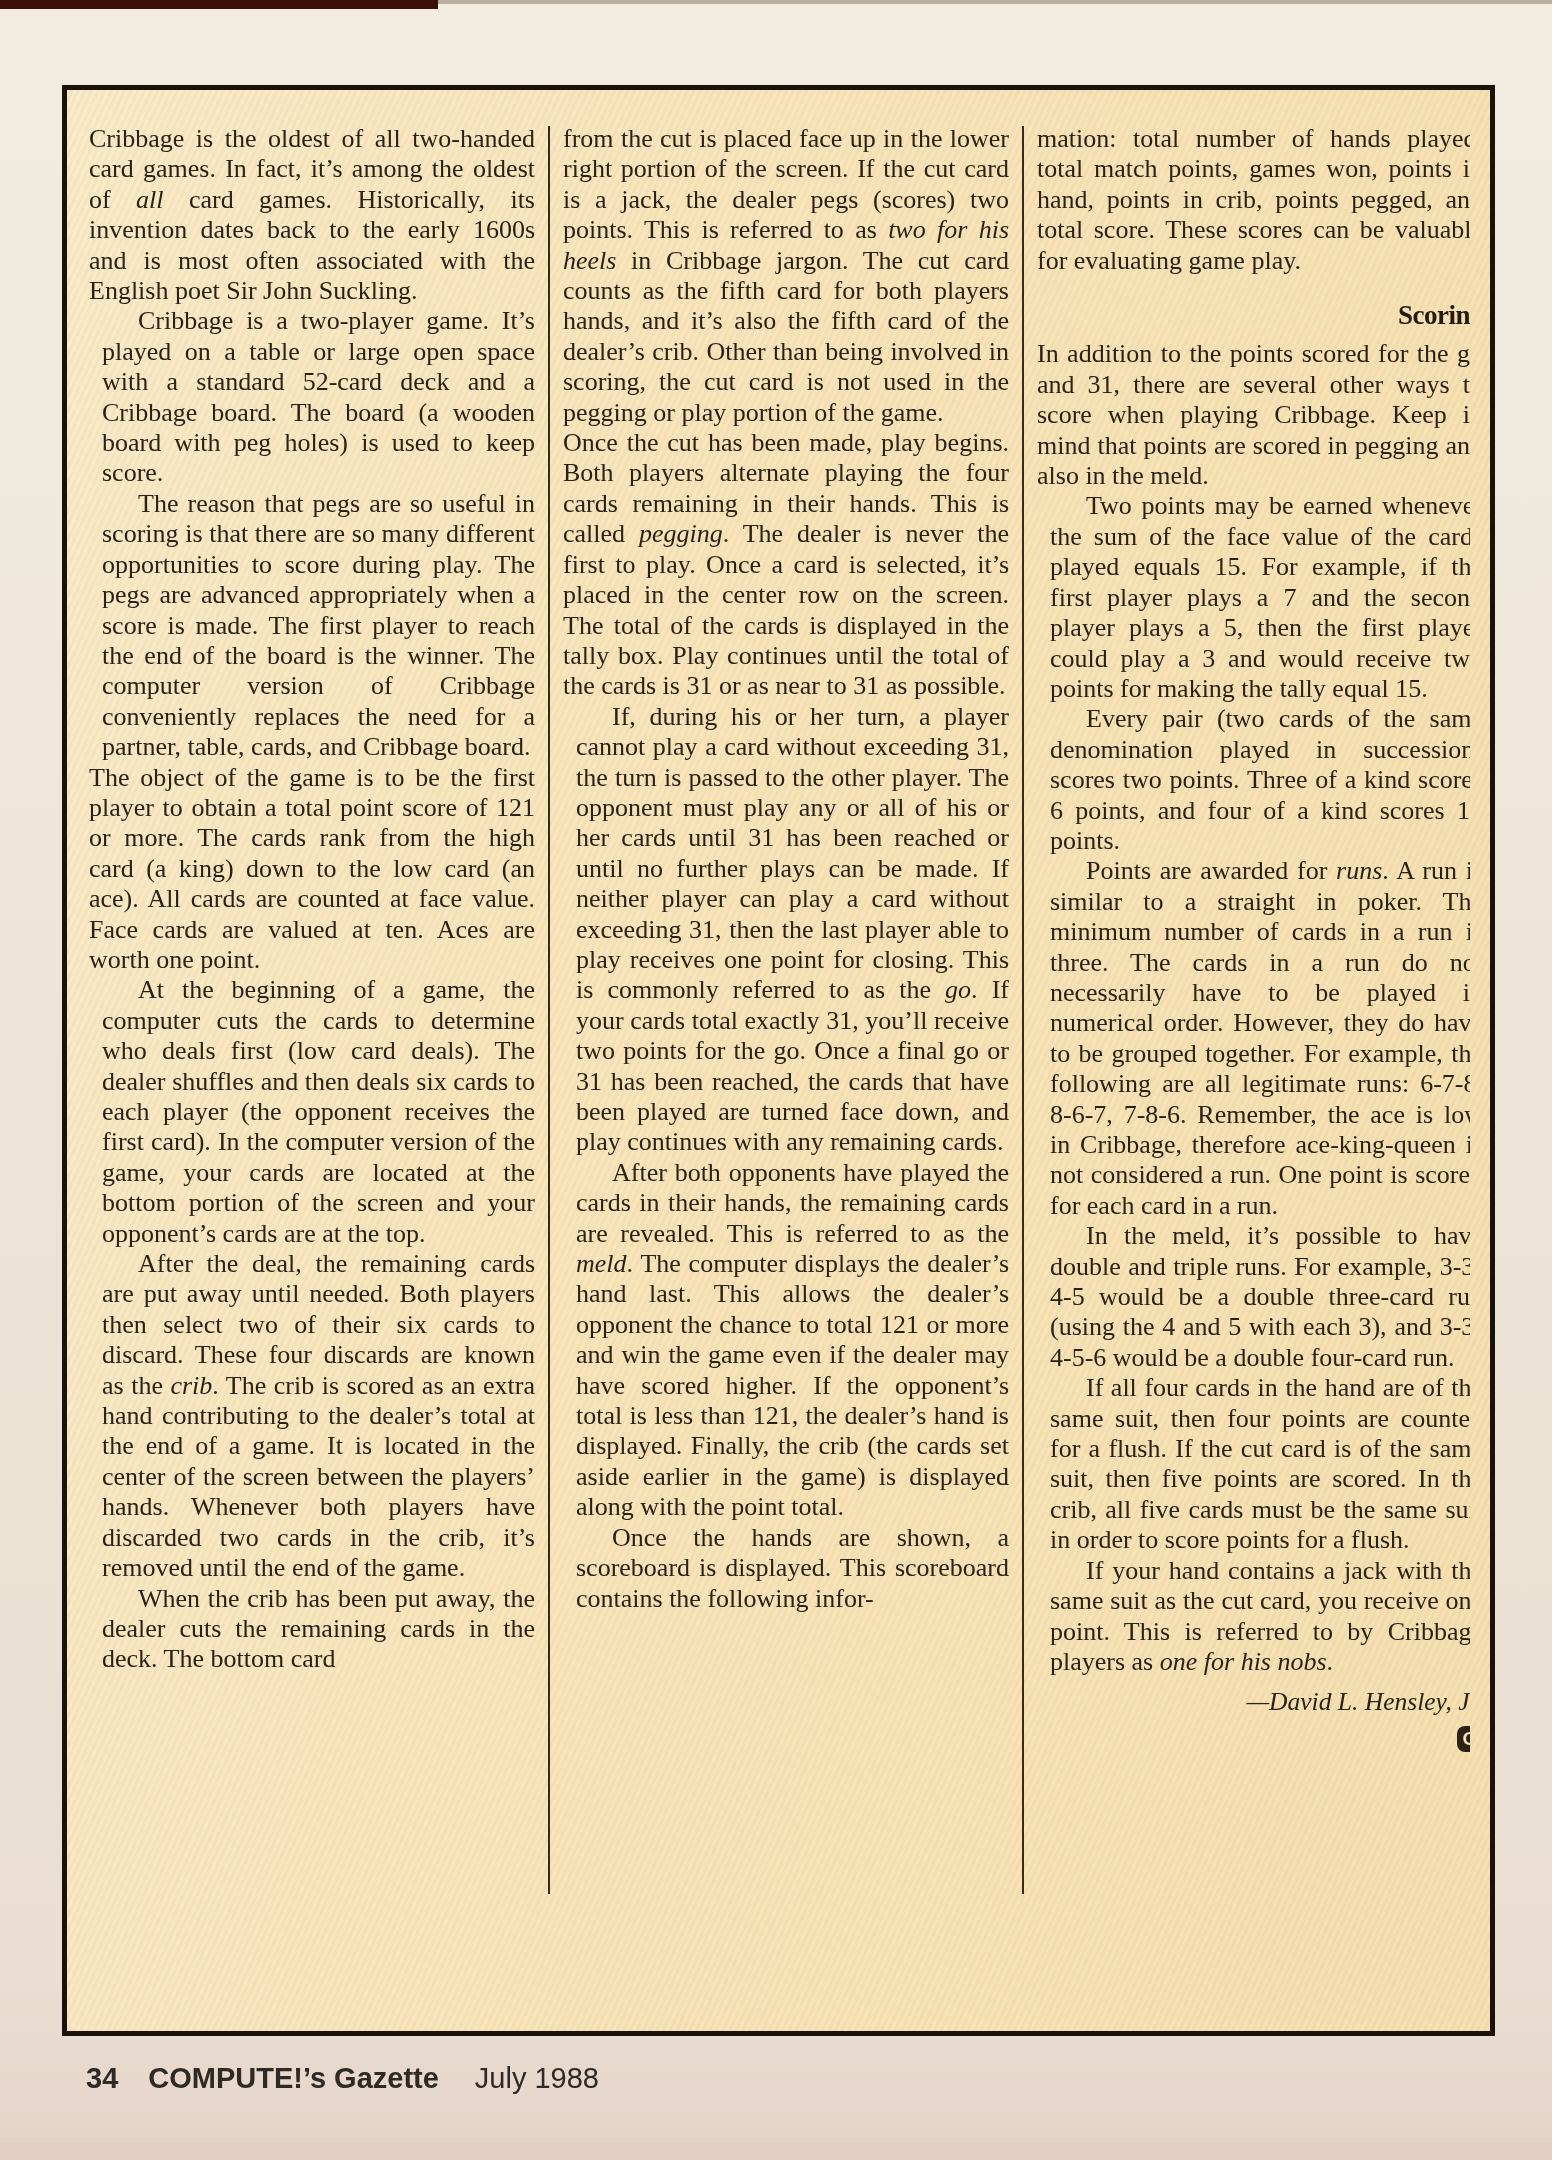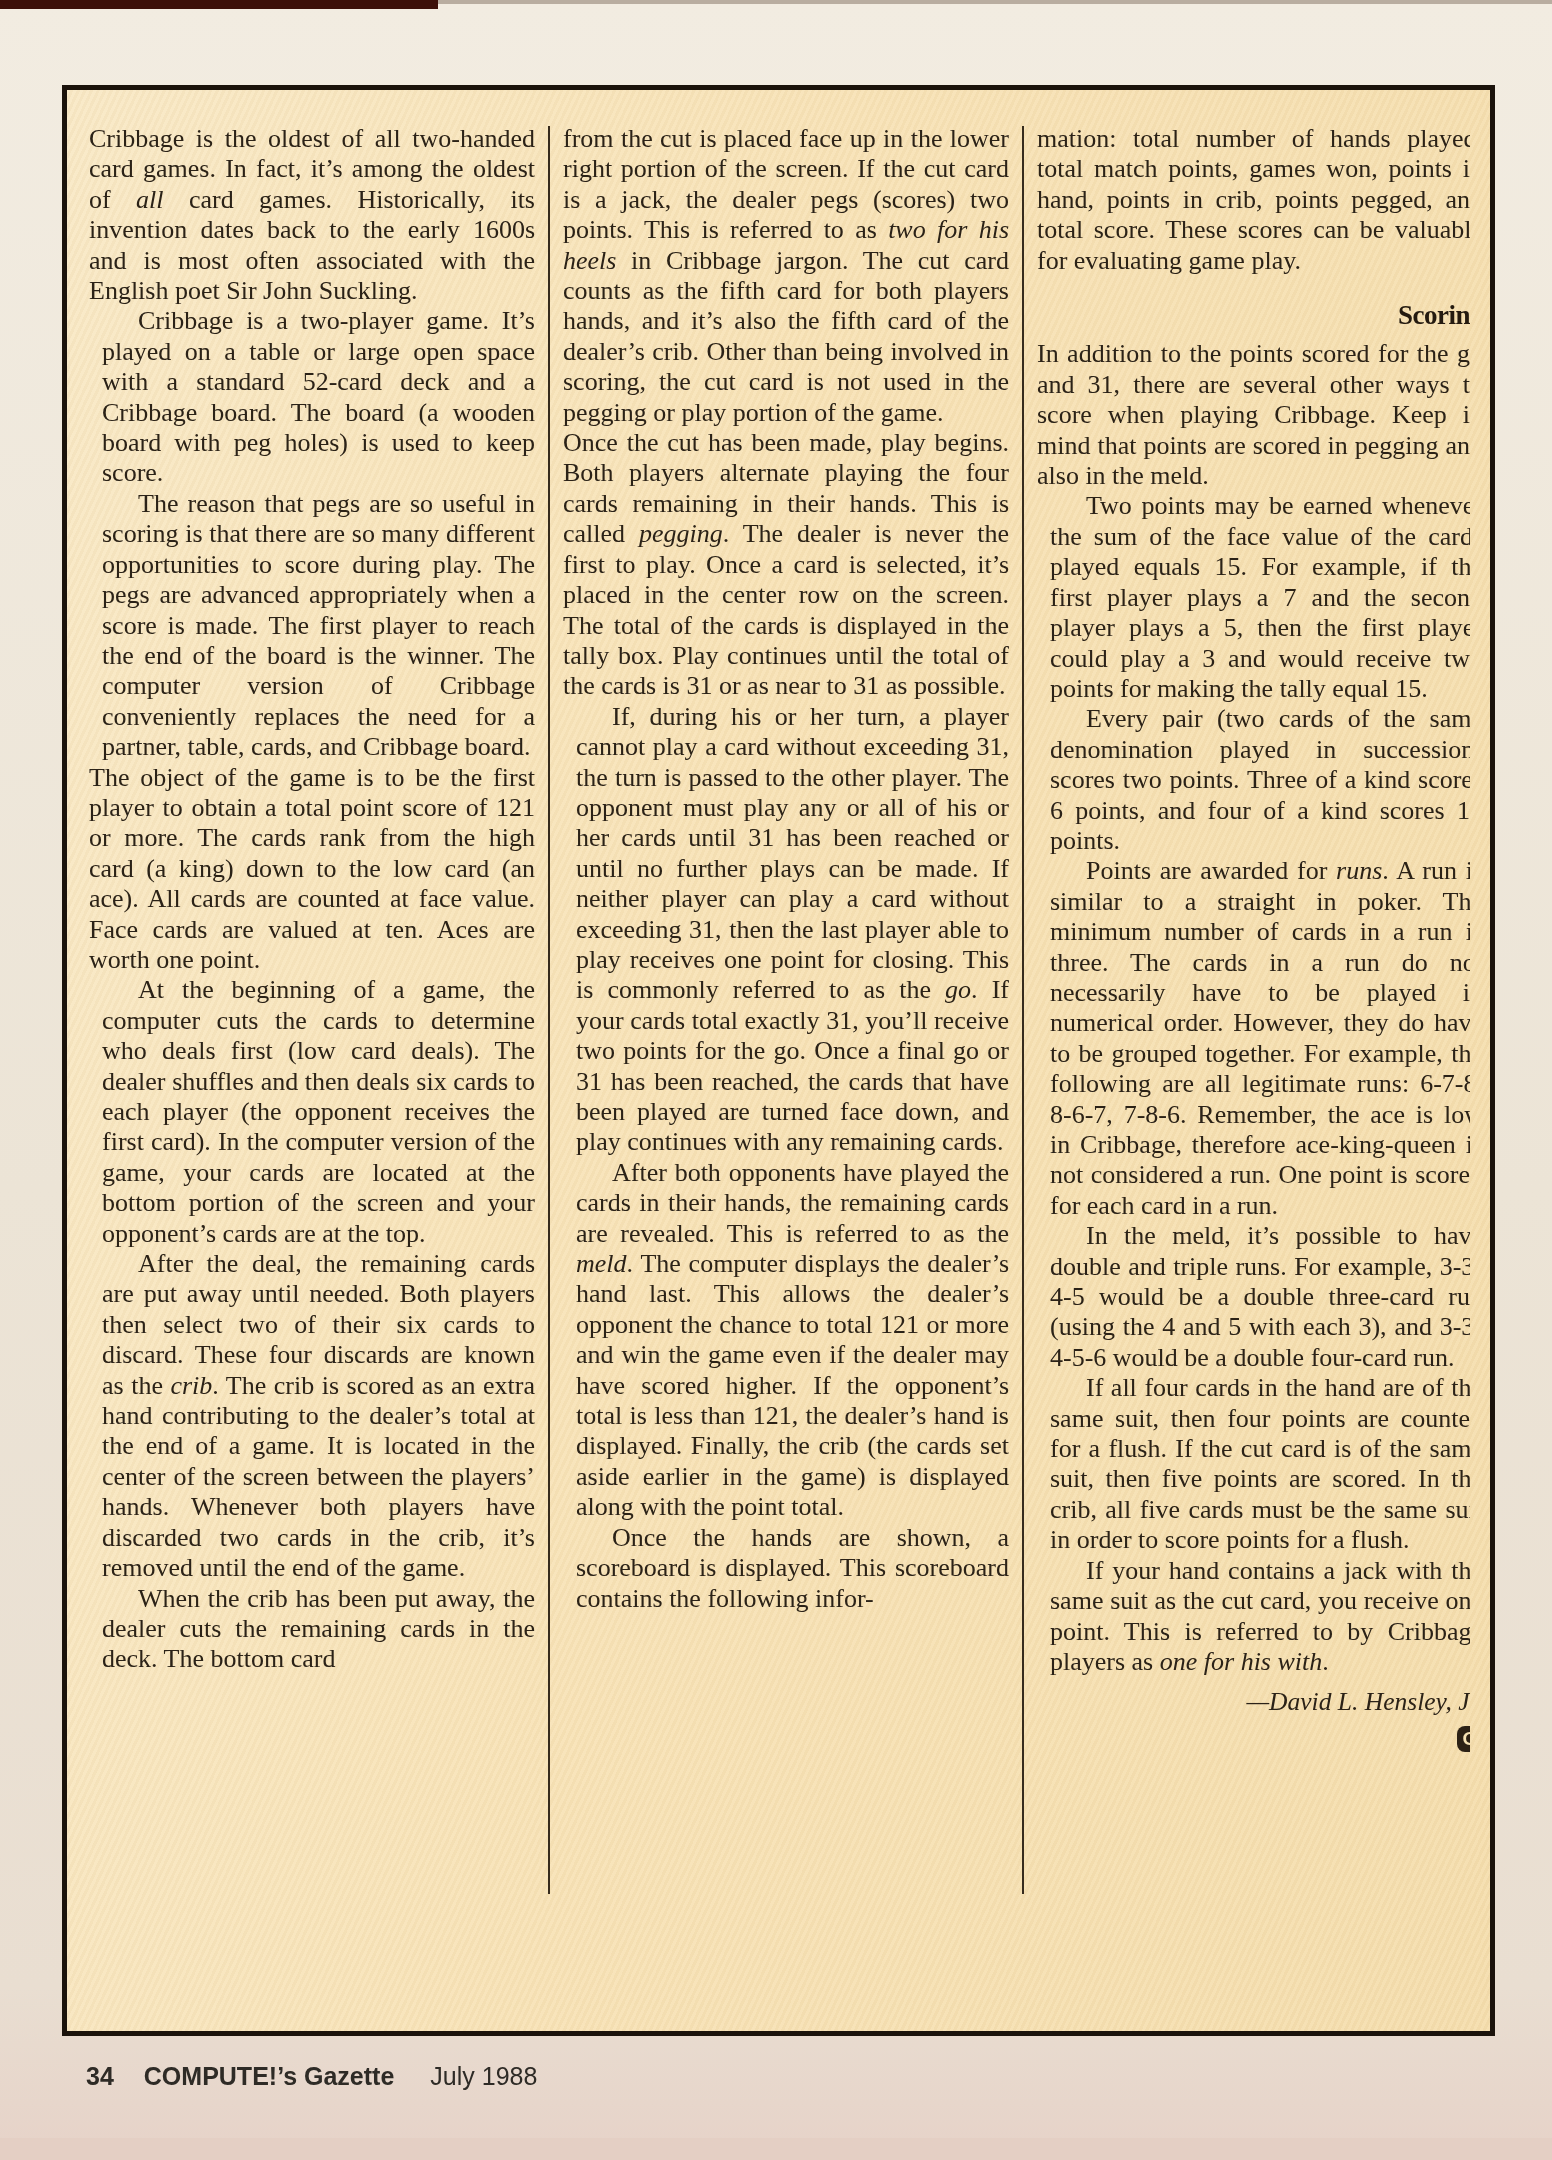--- a/index.html
+++ b/index.html
@@ -56,21 +56,21 @@
   .gz-mark{
     display:inline-block;width:26px;height:26px;border-radius:8px;
     background:#2c2115;color:#f6e2b4;
     font-family:"Liberation Sans", sans-serif;
     font-size:19px;font-weight:bold;line-height:26px;text-align:center;
     font-style:normal;
   }
   .footer{
     position:absolute;left:86px;top:2062px;
     font-family:"Liberation Sans", sans-serif;
-    font-size:25px;color:#2e2b26;
+    font-size:29px;color:#2e2b26;
     display:flex;align-items:baseline;text-align:right;
   }
   .footer .pageno{font-weight:bold;margin-right:30px;}
   .footer .mag{font-weight:bold;margin-right:36px;}
 </style>
 </head>
 <body>
 
 <div class="edge-line"></div>
 <div class="corner-artifact"></div>
@@ -97,21 +97,21 @@
     <div class="rule"></div>
     <div class="column">
         <p>mation: total number of hands played, total match points, games won, points in hand, points in crib, points pegged, and total score. These scores can be valuable for evaluating game play.</p>
         <div class="heading">Scoring</div>
         <p>In addition to the points scored for the go and 31, there are several other ways to score when playing Cribbage. Keep in mind that points are scored in pegging and also in the meld.</p>
         <p class="ind">Two points may be earned whenever the sum of the face value of the cards played equals 15. For example, if the first player plays a 7 and the second player plays a 5, then the first player could play a 3 and would receive two points for making the tally equal 15.</p>
         <p class="ind">Every pair (two cards of the same denomination played in succession) scores two points. Three of a kind scores 6 points, and four of a kind scores 12 points.</p>
         <p class="ind">Points are awarded for <i>runs</i>. A run is similar to a straight in poker. The minimum number of cards in a run is three. The cards in a run do not necessarily have to be played in numerical order. However, they do have to be grouped together. For example, the following are all legitimate runs: 6-7-8, 8-6-7, 7-8-6. Remember, the ace is low in Cribbage, therefore ace-king-queen is not considered a run. One point is scored for each card in a run.</p>
         <p class="ind">In the meld, it’s possible to have double and triple runs. For example, 3-3-4-5 would be a double three-card run (using the 4 and 5 with each 3), and 3-3-4-5-6 would be a double four-card run.</p>
         <p class="ind">If all four cards in the hand are of the same suit, then four points are counted for a flush. If the cut card is of the same suit, then five points are scored. In the crib, all five cards must be the same suit in order to score points for a flush.</p>
-        <p class="ind">If your hand contains a jack with the same suit as the cut card, you receive one point. This is referred to by Cribbage players as <i>one for his with</i>.</p>
+        <p class="ind">If your hand contains a jack with the same suit as the cut card, you receive one point. This is referred to by Cribbage players as <i>one for his nobs</i>.</p>
         <div class="byline">—David L. Hensley, Jr.</div>
         <div class="markrow"><span class="gz-mark">G</span></div>
       </div>
   </div>
 </div>
 
 <div class="footer">
   <span class="pageno">34</span>
   <span class="mag">COMPUTE!’s Gazette</span>
   <span class="issue">July 1988</span>

